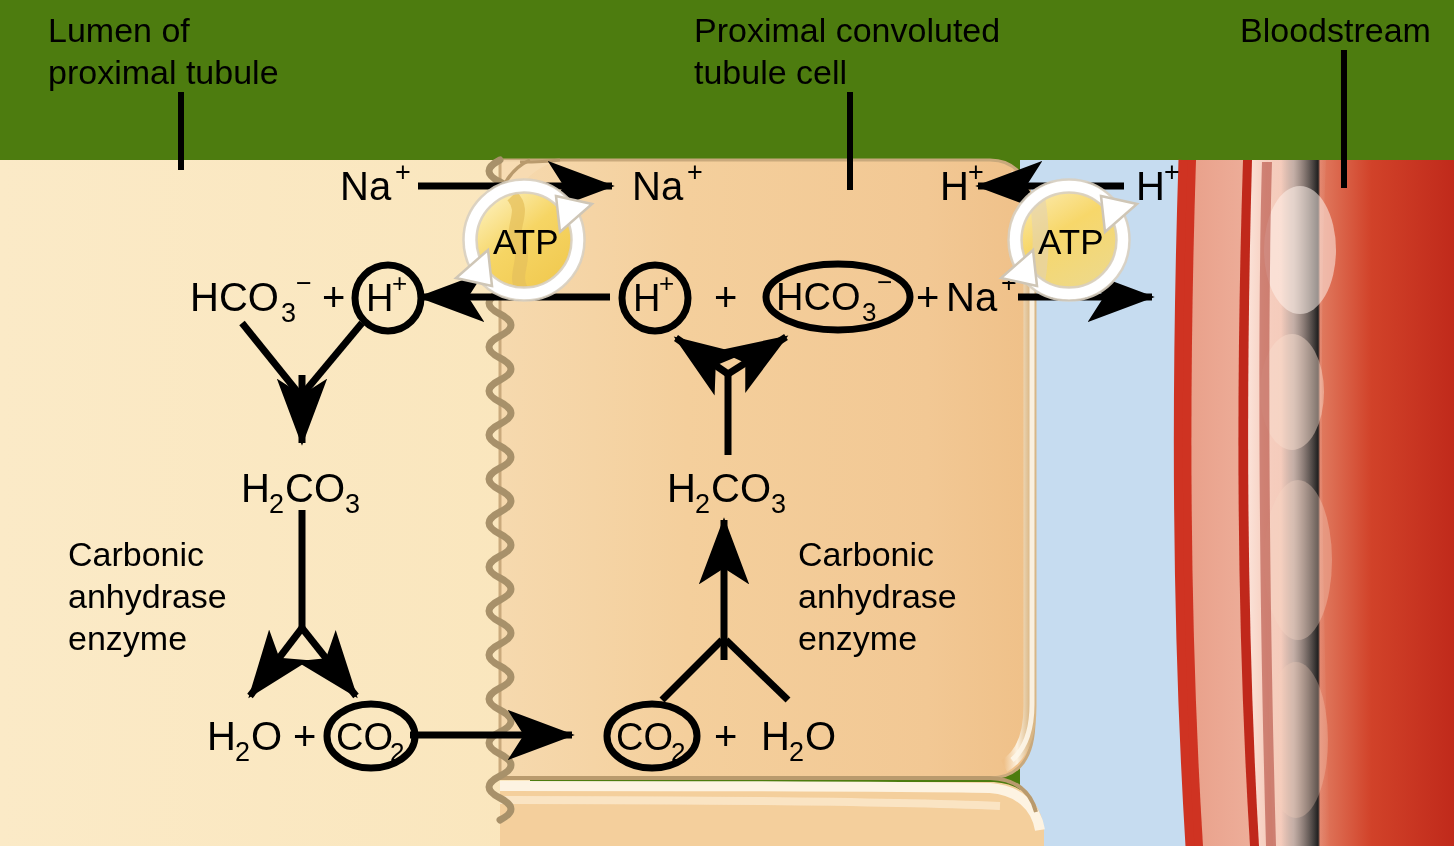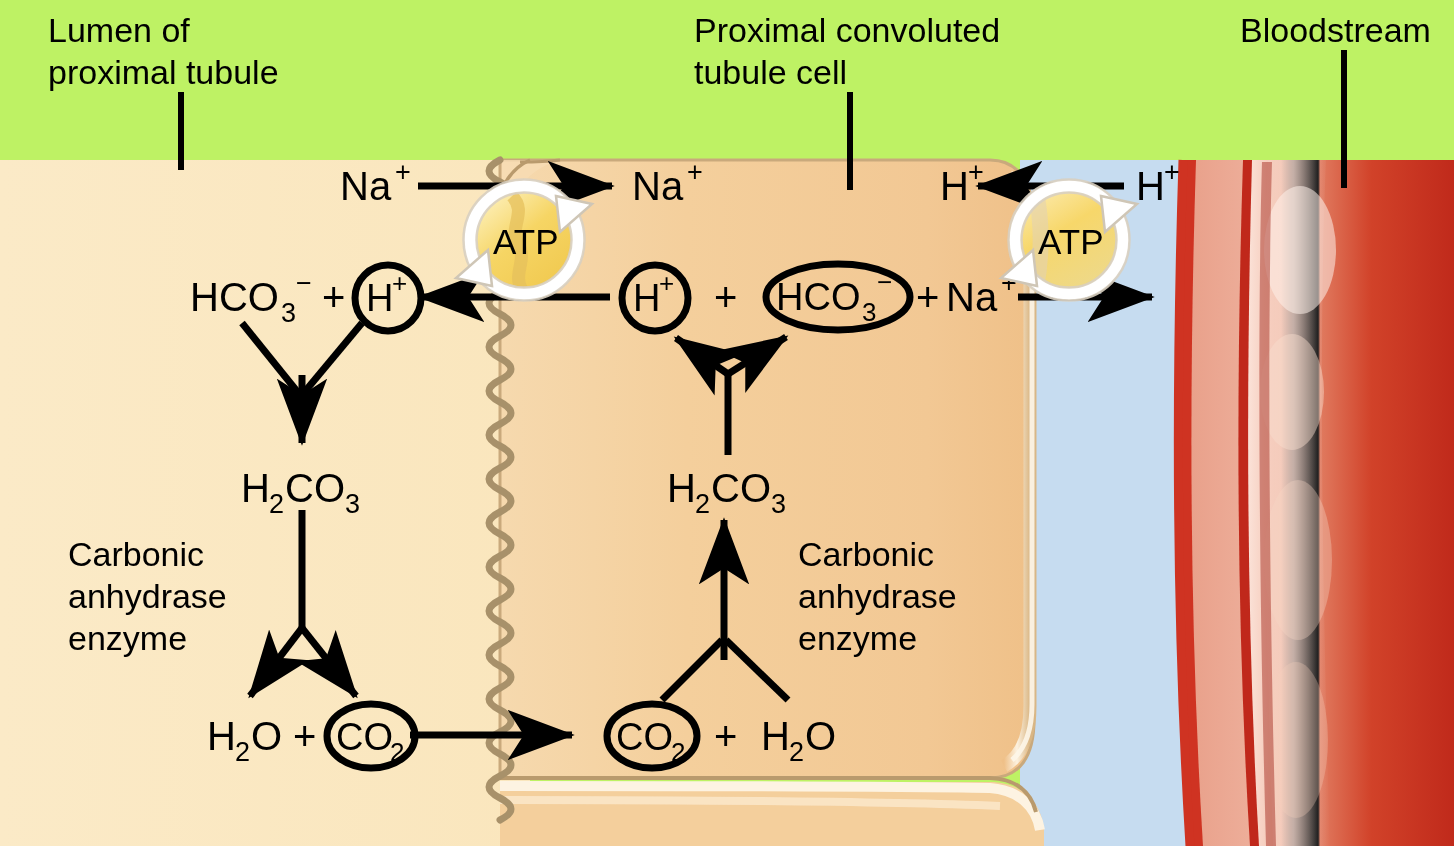--- a/index.html
+++ b/index.html
@@ -1,18 +1,18 @@
 <!DOCTYPE html>
 <html><head>
 <meta charset="utf-8">
 <style>
   html,body{margin:0;padding:0;background:#ffffff;}
   body{width:1454px;height:846px;overflow:hidden;
        font-family:"Liberation Sans","DejaVu Sans",sans-serif;}
-  #stage{position:relative;width:1454px;height:846px;background:#bef264;}
+  #stage{position:relative;width:1454px;height:846px;background:#4d7c0f;}
   #stage svg{position:absolute;left:0;top:0;}
   .lbl{font-family:"Liberation Sans","DejaVu Sans",sans-serif;fill:#000;}
 </style>
 </head>
 <body>
 
 <div id="stage">
 
 <svg width="1454" height="846" viewBox="0 0 1454 846" xmlns="http://www.w3.org/2000/svg">
 

